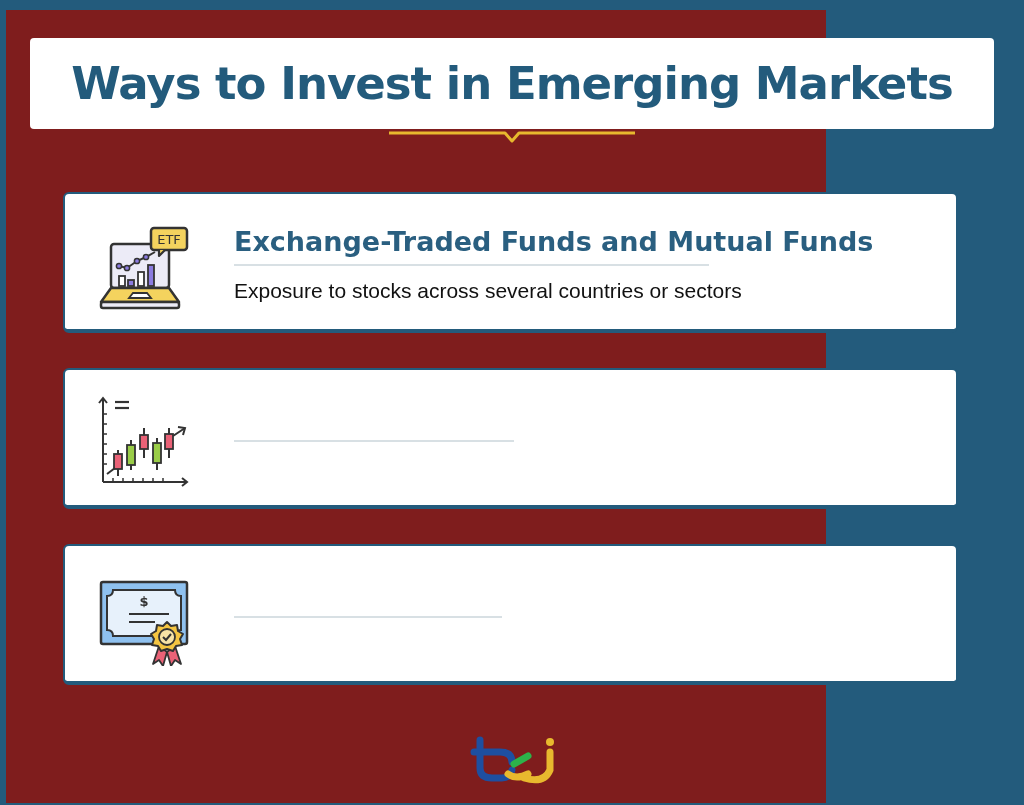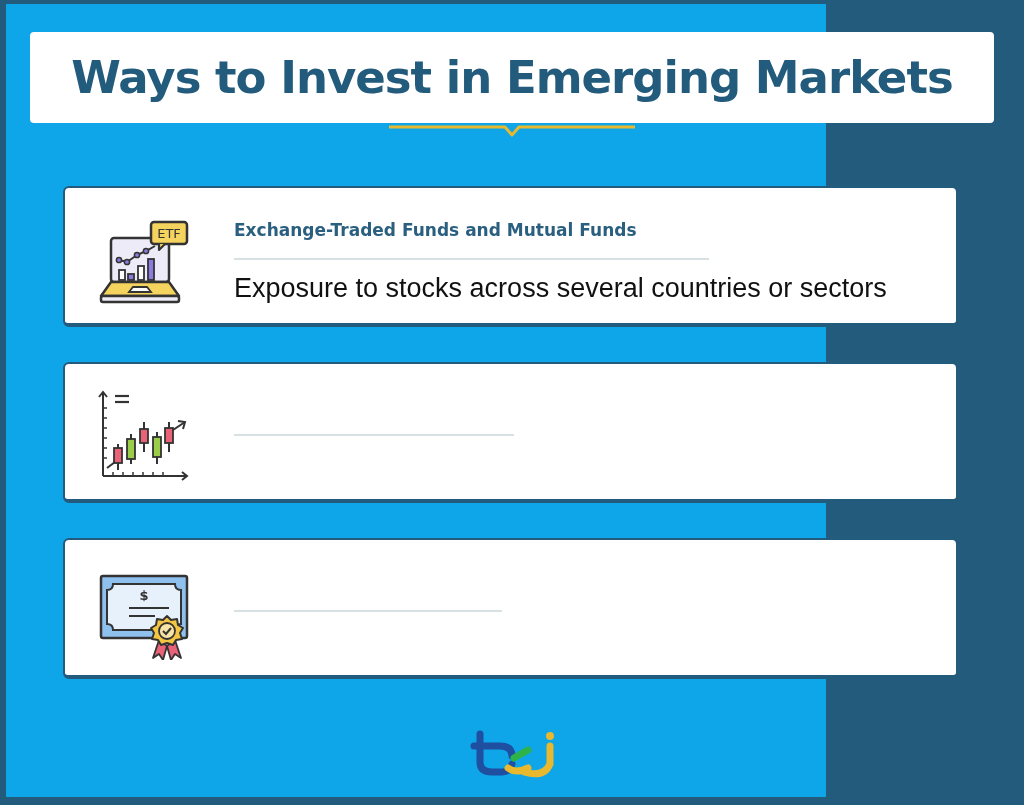--- a/index.html
+++ b/index.html
@@ -1,25 +1,25 @@
 <!DOCTYPE html>
 <html><head>
 <meta charset="utf-8">
 <style>
   html,body{margin:0;padding:0;}
   body{width:1024px;height:805px;overflow:hidden;background:#235b7c;font-family:"Liberation Sans",sans-serif;}
-  .frame{position:absolute;left:6px;top:4px;width:820px;height:793px;background:#0ea5e9;}
+  .frame{position:absolute;left:6px;top:10px;width:820px;height:793px;background:#7f1d1d;}
   .title-box{position:absolute;left:24px;top:28px;width:964px;height:91px;background:#ffffff;border-radius:4px;display:flex;align-items:center;justify-content:center;}
   .title{font-family:"DejaVu Sans",sans-serif;font-weight:bold;font-size:45px;color:#235b7c;letter-spacing:-1px;}
   .divider{position:absolute;left:381px;top:120px;width:250px;height:16px;}
   .card{position:absolute;left:57px;width:895px;height:141px;background:#ffffff;border:2px solid #235b7c;border-bottom-width:4px;border-radius:6px;box-sizing:border-box;}
   .card .icon{position:absolute;left:28px;top:20px;width:100px;height:100px;}
-  .card .heading{position:absolute;left:169px;top:32px;font-family:"DejaVu Sans",sans-serif;font-weight:bold;font-size:17px;color:#2a5f80;}
+  .card .heading{position:absolute;left:169px;top:32px;font-family:"DejaVu Sans",sans-serif;font-weight:bold;font-size:27px;color:#2a5f80;}
   .card .rule{position:absolute;left:169px;top:70px;height:2px;background:#d8e0e4;}
-  .card .desc{position:absolute;left:169px;top:85px;font-size:27px;color:#111111;}
+  .card .desc{position:absolute;left:169px;top:85px;font-size:21px;color:#111111;}
   .logo{position:absolute;left:464px;top:724px;width:92px;height:50px;}
 </style>
 </head>
 <body>
 
 <div class="frame">
 
   <div class="title-box">
     <div class="title">Ways to Invest in Emerging Markets</div>
   </div>

